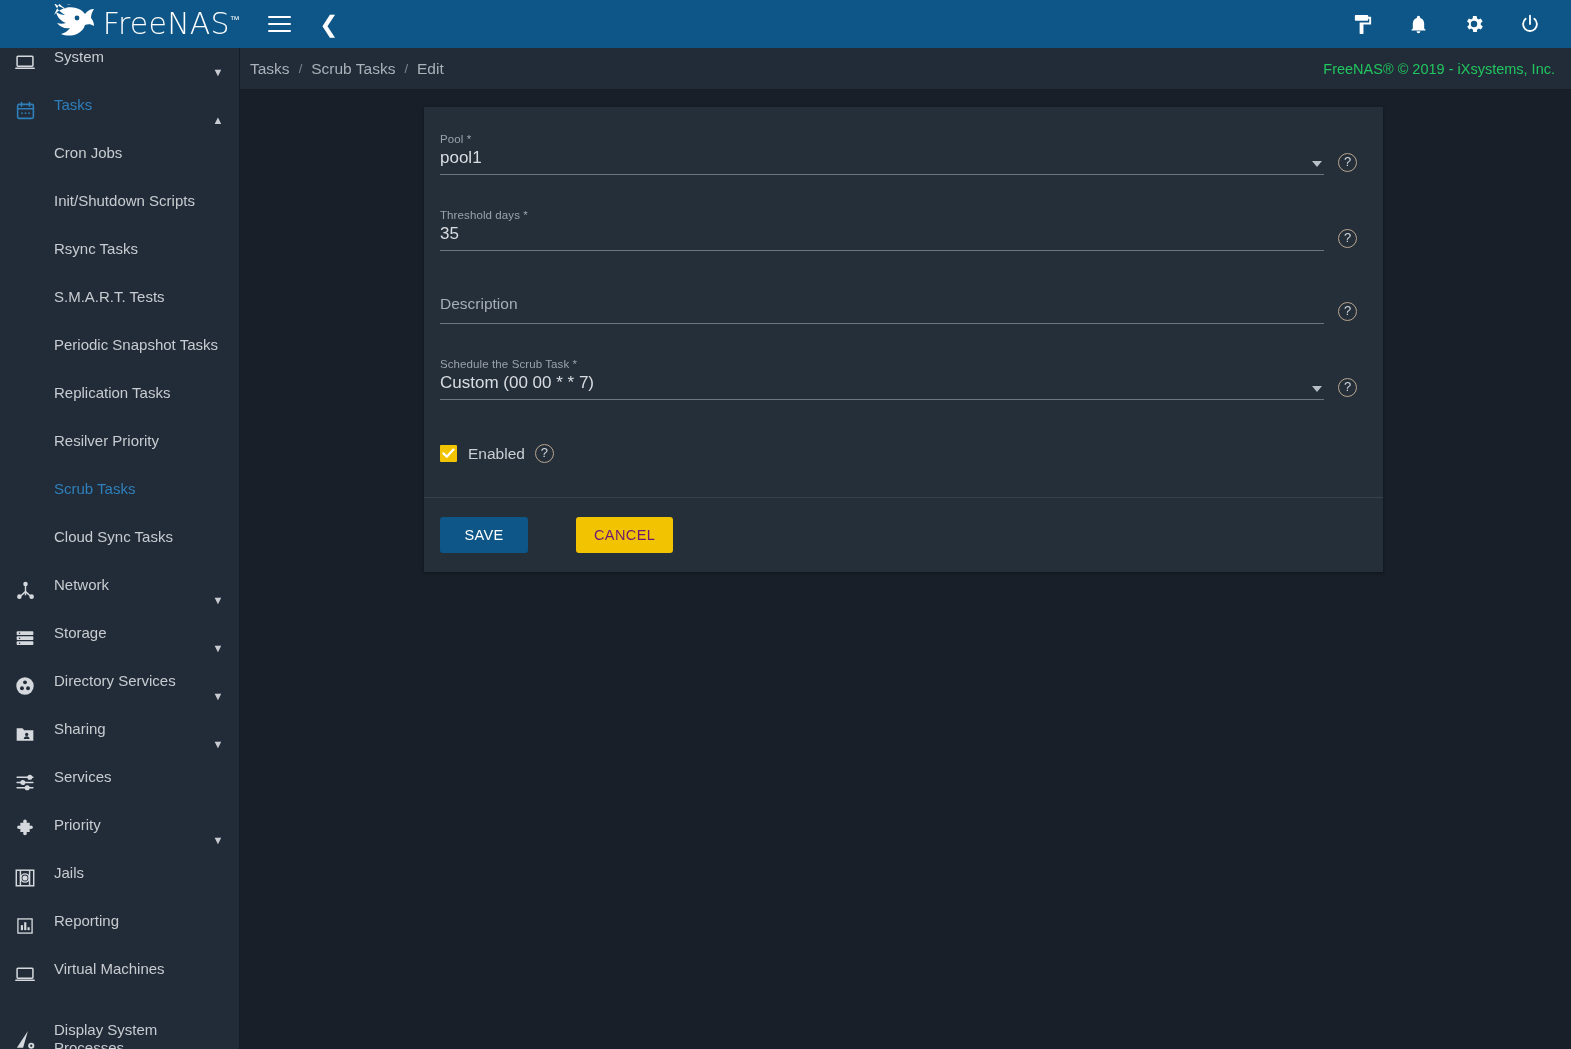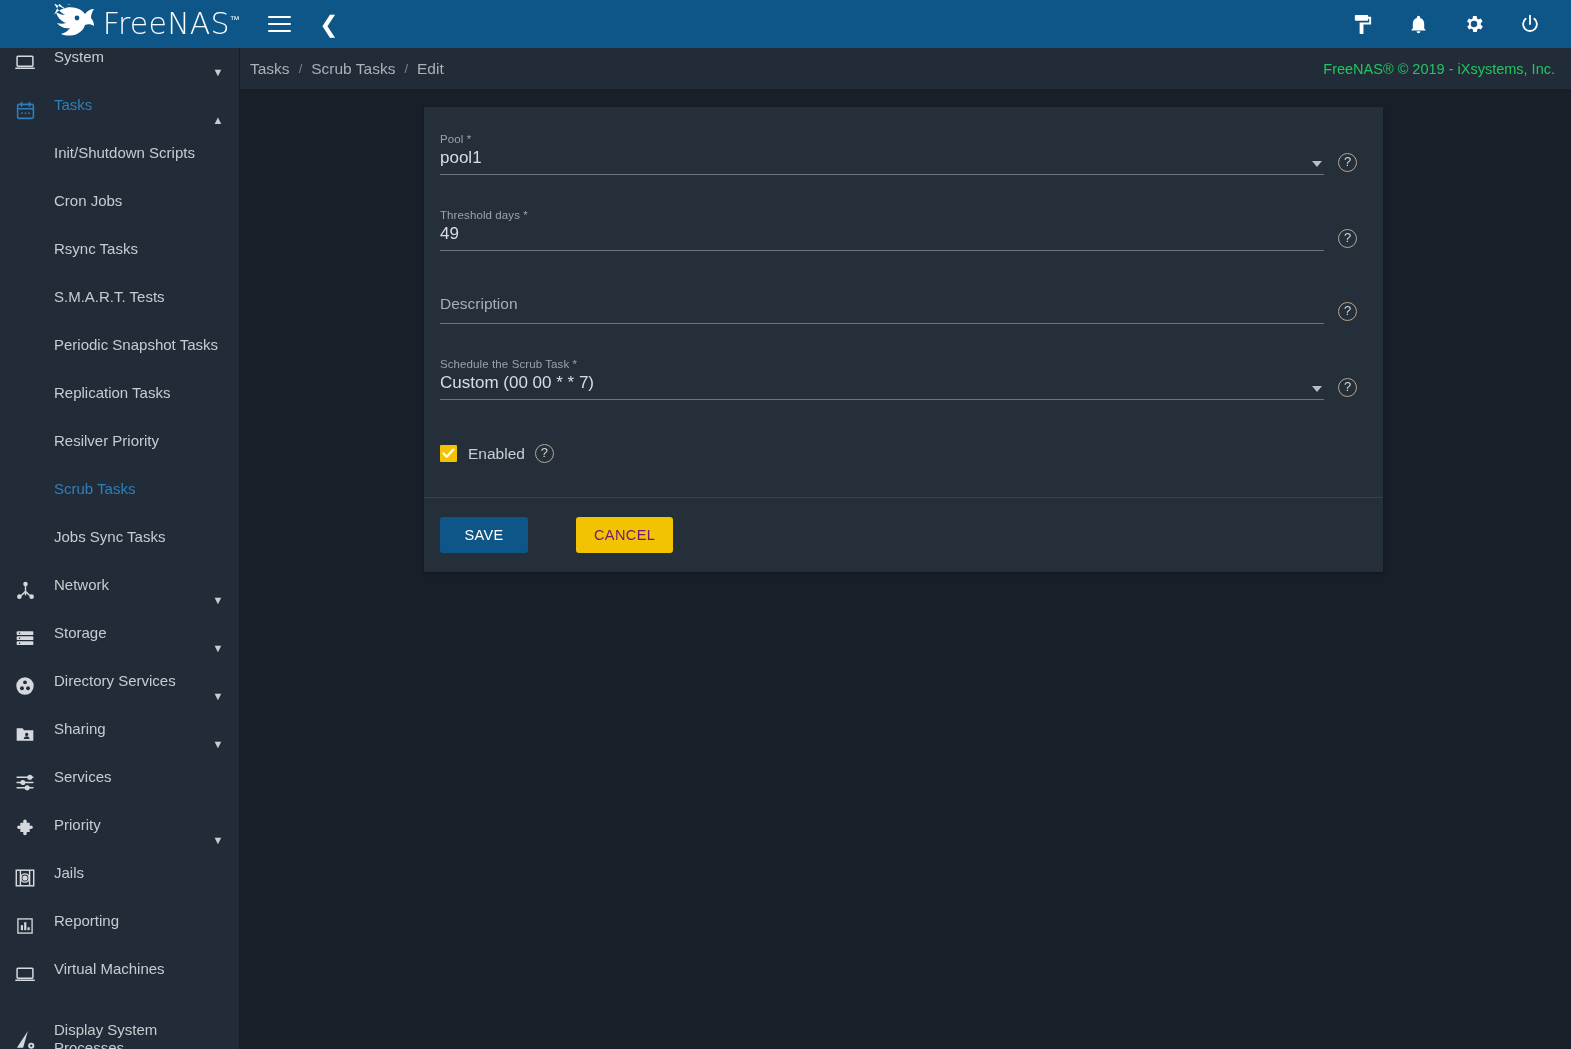--- a/index.html
+++ b/index.html
@@ -253,45 +253,45 @@
           <circle cx="8" cy="15" r="1" fill="#2f7fbb" stroke="none"></circle>
           <circle cx="12" cy="15" r="1" fill="#2f7fbb" stroke="none"></circle>
           <circle cx="16" cy="15" r="1" fill="#2f7fbb" stroke="none"></circle>
         </svg>
     </span>
     <span class="nav-label">Tasks</span>
     <span class="caret">▲</span>
   </div>
 
   <div class="nav-item sub">
+    <span class="nav-label">Cron Jobs</span>
+  </div>
+  <div class="nav-item sub">
     <span class="nav-label">Init/Shutdown Scripts</span>
-  </div>
-  <div class="nav-item sub">
-    <span class="nav-label">Cron Jobs</span>
   </div>
   <div class="nav-item sub">
     <span class="nav-label">Rsync Tasks</span>
   </div>
   <div class="nav-item sub">
     <span class="nav-label">S.M.A.R.T. Tests</span>
   </div>
   <div class="nav-item sub">
     <span class="nav-label">Periodic Snapshot Tasks</span>
   </div>
   <div class="nav-item sub">
     <span class="nav-label">Replication Tasks</span>
   </div>
   <div class="nav-item sub">
     <span class="nav-label">Resilver Priority</span>
   </div>
   <div class="nav-item sub active">
     <span class="nav-label">Scrub Tasks</span>
   </div>
   <div class="nav-item sub">
-    <span class="nav-label">Jobs Sync Tasks</span>
+    <span class="nav-label">Cloud Sync Tasks</span>
   </div>
 
   <div class="nav-item">
     <span class="nav-icon">
       <svg width="21" height="21" viewBox="0 0 24 24" fill="#d5d9dd">
           <circle cx="12" cy="4.5" r="2.6"></circle>
           <circle cx="5" cy="19" r="2.6"></circle>
           <circle cx="19" cy="19" r="2.6"></circle>
           <path d="M11.2 6.5h1.6v11h-1.6z"></path>
           <path d="M6.2 17.4l5.5-5 1.1 1.2-5.5 5z"></path>
@@ -432,21 +432,21 @@
           <span class="field-label">Pool *</span>
           <span class="field-value">pool1</span>
           <span class="select-arrow"></span>
         </div>
         <div class="help-icon">?</div>
       </div>
 
       <div class="field-row">
         <div class="field">
           <span class="field-label">Threshold days *</span>
-          <span class="field-value">49</span>
+          <span class="field-value">35</span>
         </div>
         <div class="help-icon">?</div>
       </div>
 
       <div class="field-row">
         <div class="field">
           <span class="field-placeholder">Description</span>
         </div>
         <div class="help-icon">?</div>
       </div>

